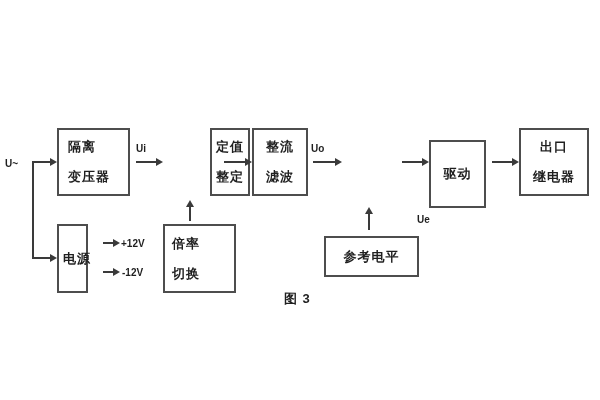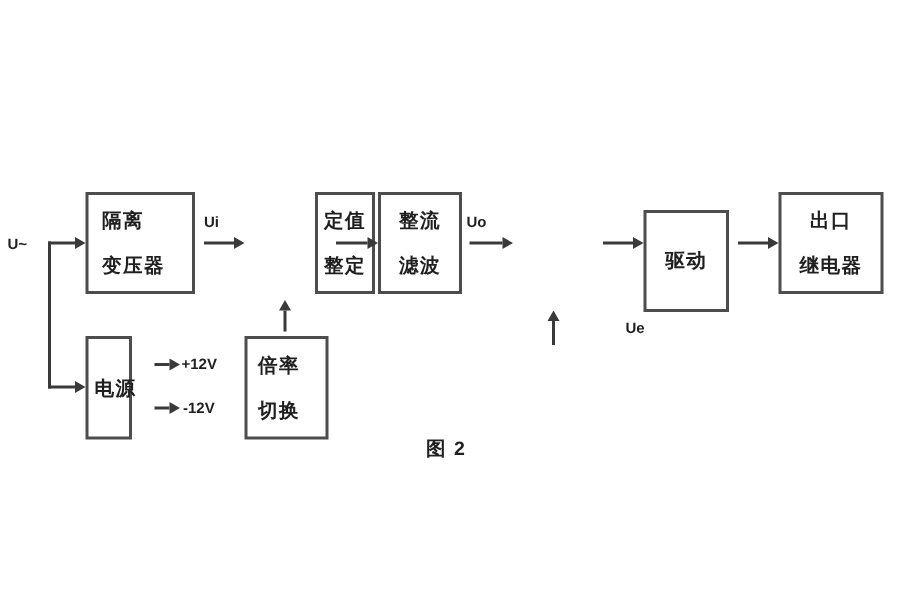--- a/index.html
+++ b/index.html
@@ -71,29 +71,32 @@
   <div class="harrow" style="left:136px;top:161px;width:20px;"></div>
   <div class="harrow" style="left:224px;top:161px;width:21px;"></div>
   <span class="sig" style="left:311px;top:141px;">Uo</span>
   <div class="harrow" style="left:313px;top:161px;width:22px;"></div>
   <div class="harrow" style="left:402px;top:161px;width:20px;"></div>
   <div class="harrow" style="left:492px;top:161px;width:20px;"></div>
 
   <div class="box left" style="left:57px;top:224px;width:31px;height:69px;padding-left:4px;">
     <span>电源</span>
   </div>
-  <div class="box left" style="left:163px;top:224px;width:56px;height:69px;padding-left:7px;">
+  <div class="box left" style="left:163px;top:224px;width:73px;height:69px;padding-left:7px;">
     <span>倍率</span>
     <span>切换</span>
+  </div>
+  <div class="box" style="left:324px;top:236px;width:95px;height:41px;">
+    <span>参考电平</span>
   </div>
 
   <div class="harrow" style="left:103px;top:242px;width:10px;"></div>
   <span class="sig" style="left:121px;top:236px;text-align:center;">+12V</span>
   <div class="harrow" style="left:103px;top:271px;width:10px;"></div>
   <span class="sig" style="left:122px;top:265px;text-align:center;">-12V</span>
 
   <div class="varrow" style="left:189px;top:207px;height:14px;"></div>
   <div class="varrow" style="left:368px;top:214px;height:16px;"></div>
   <span class="sig" style="left:377px;top:212px;margin-left:40px;">Ue</span>
 
-  <span class="cap" style="left:284px;top:290px;">图 2</span>
+  <span class="cap" style="left:284px;top:290px;">图 3</span>
 
 </div>
 
 </body></html>

